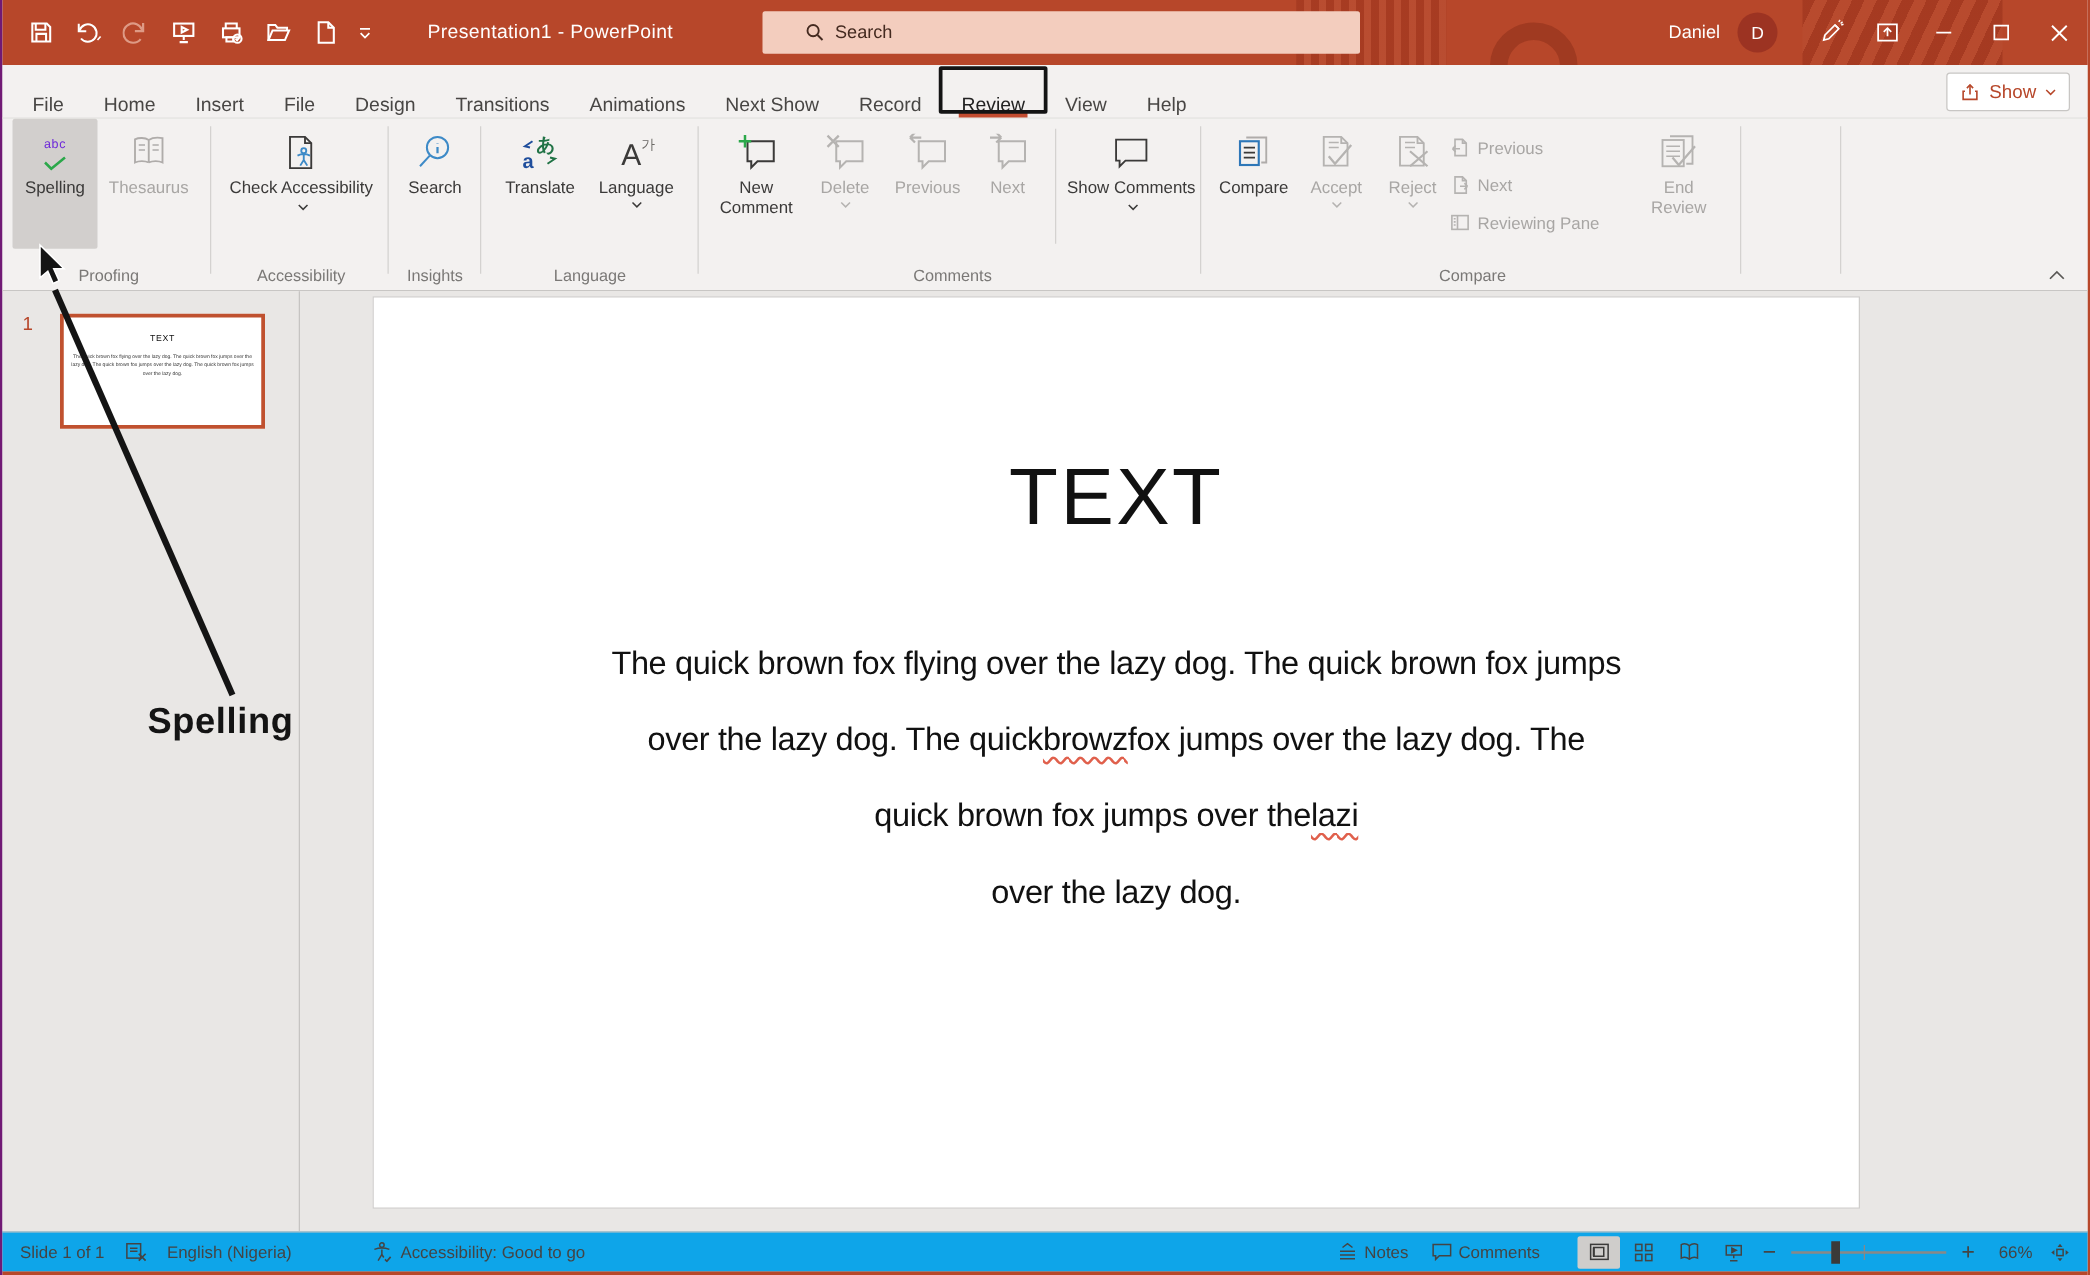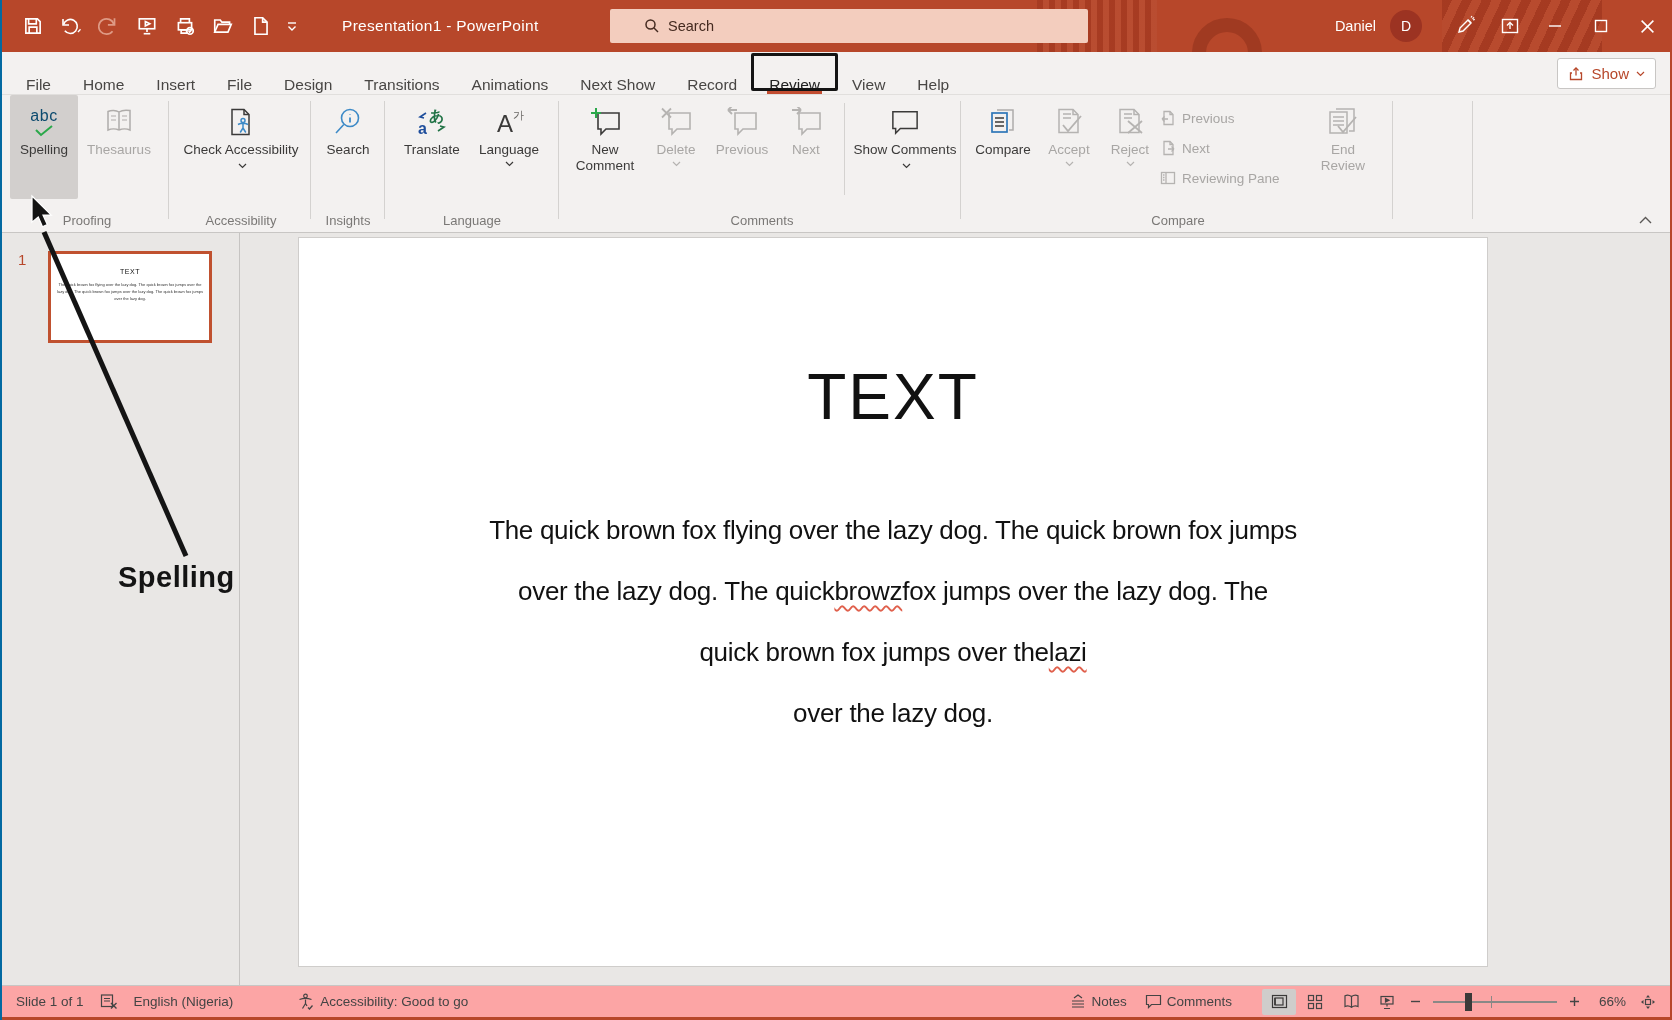--- a/index.html
+++ b/index.html
@@ -1,17 +1,17 @@
 <!DOCTYPE html>
 <html><head>
 <meta charset="utf-8">
 <style>
   * { margin:0; padding:0; box-sizing:border-box; }
   html,body { width:1672px; height:1020px; font-family:"Liberation Sans", sans-serif; background:#fff; overflow:hidden; }
-  .window { position:relative; width:1672px; height:1020px; border-left:2px solid #0369a1; border-right:2px solid #B7472A; background:#F3F1F0; }
+  .window { position:relative; width:1672px; height:1020px; border-left:2px solid #701a75; border-right:2px solid #B7472A; background:#F3F1F0; }
   svg { display:block; }
 
   
   .titlebar { position:relative; height:52px; background:#B7472A; display:flex; align-items:center; overflow:hidden; }
   .tb-art { position:absolute; top:0; bottom:0; pointer-events:none; }
   .art-stripes { width:120px; left:1035px; background:repeating-linear-gradient(90deg, rgba(120,25,10,0.25) 0 6px, rgba(255,255,255,0.03) 6px 12px); }
   .art-stripes2 { width:160px; left:1440px; background:repeating-linear-gradient(115deg, rgba(120,25,10,0.28) 0 9px, rgba(255,255,255,0.02) 9px 18px); }
   .art-circle { left:1190px; top:18px; width:70px; height:70px; border:14px solid rgba(90,20,8,0.25); border-radius:50%; }
   .qat { display:flex; align-items:center; gap:4px; padding-left:14px; }
   .qat-btn { width:34px; height:34px; display:flex; align-items:center; justify-content:center; border-radius:2px; color:#fff; }
@@ -61,21 +61,21 @@
   .thumb-title { margin-top:14px; text-align:center; font-size:7px; letter-spacing:0.5px; color:#111; }
   .thumb-body { margin:6px auto 0; width:146px; font-size:4px; line-height:7px; text-align:center; color:#333; }
   .canvas { flex:1; background:#E9E7E5; position:relative; }
   .slide { position:absolute; left:58px; top:4px; width:1190px; height:730px; background:#fff; border:1px solid #CFCDCB; }
   .slide-title { position:absolute; top:122px; left:0; right:0; text-align:center; font-size:64px; font-weight:400; letter-spacing:2px; color:#111; }
   .slide-body { position:absolute; top:262px; left:0; right:0; }
   .bodyline { height:61px; display:flex; align-items:center; justify-content:center; font-size:26px; letter-spacing:-0.3px; color:#111; white-space:nowrap; }
   .misspelled { text-decoration:underline; text-decoration-style:wavy; text-decoration-color:#E0604C; text-decoration-thickness:1.5px; text-underline-offset:5px; }
 
   
-  .statusbar { height:32px; background:#fca5a5; border-top:1px solid #C8C6C4; display:flex; align-items:center; font-size:13.5px; color:#444; position:relative; }
+  .statusbar { height:32px; background:#0ea5e9; border-top:1px solid #C8C6C4; display:flex; align-items:center; font-size:13.5px; color:#444; position:relative; }
   .sb-left { display:flex; align-items:center; }
   .sb-item { display:flex; align-items:center; gap:6px; padding:0 8px; height:100%; }
   .sb-right { position:absolute; right:8px; display:flex; align-items:center; gap:2px; height:100%; }
   .sb-btn { display:flex; align-items:center; gap:5px; padding:0 8px; height:26px; color:#444; }
   .view-btn { width:34px; height:26px; display:flex; align-items:center; justify-content:center; border-radius:2px; }
   .view-btn.selected { background:#CFCDCB; }
   .zoom-track { position:relative; width:124px; height:2px; background:#8A8886; margin:0 6px; }
   .zoom-handle { position:absolute; left:32px; top:-8px; width:7px; height:18px; background:#3B3A39; }
   .zoom-tick { position:absolute; left:58px; top:-5px; width:1px; height:12px; background:#8A8886; }
   .zoom-pct { width:40px; text-align:right; margin-right:6px; }
@@ -254,21 +254,21 @@
     </div>
   </div>
 
   <div class="ribbon">
 
     <div class="group" style="left:8px; width:154px;">
       <div class="gbtns">
         <div class="rbtn hl" style="width:68px;">
           <div class="icn">
             <div style="text-align:center;">
-              <div style="font-size:16px; color:#0c4a6e; line-height:15px; letter-spacing:0.5px;">abc</div>
+              <div style="font-size:10px; color:#6d28d9; line-height:15px; letter-spacing:0.5px;">abc</div>
               <svg width="20" height="12" viewBox="0 0 20 12" fill="none" stroke="#2BA84A" stroke-width="2" style="margin:2px auto 0;">
                   <path d="M2 5 l5 5 L18 1"></path>
                 </svg>
             </div>
           </div>
           <div class="lbl"><span>Spelling</span></div>
         </div>
         <div class="rbtn disabled" style="width:82px;">
           <div class="icn">
             <svg width="32" height="28" viewBox="0 0 32 28" fill="none" stroke="#AFACAA" stroke-width="1.5">

